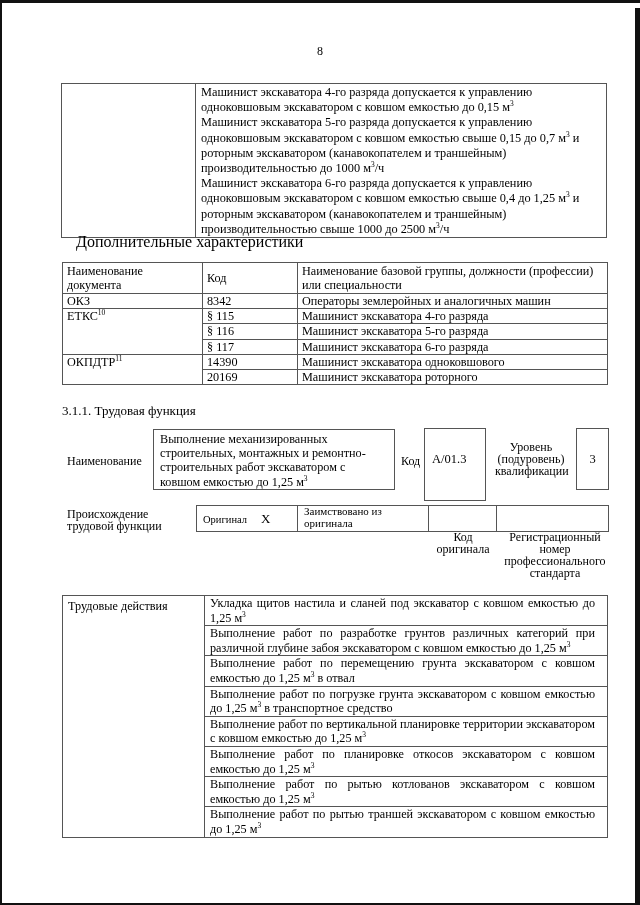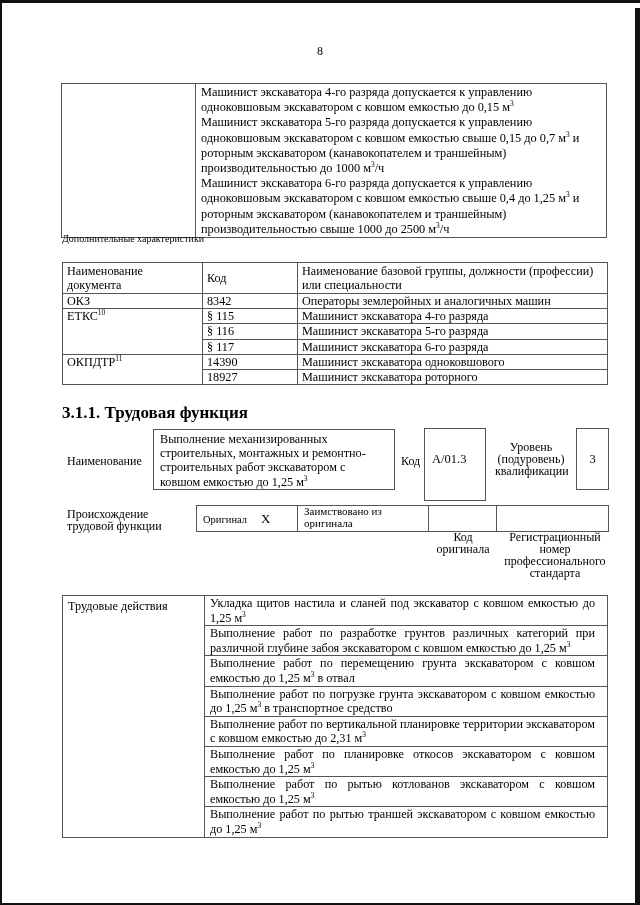--- a/index.html
+++ b/index.html
@@ -16,30 +16,30 @@
   .abs { position: absolute; }
   .page-num { left: 0; width: 640px; top: 44px; text-align: center; font-size: 12px; }
 
   table { border-collapse: collapse; }
   td, th { border: 1px solid #555; padding: 0 4px; vertical-align: top; font-weight: normal; }
   .t1 { left: 61px; top: 67px; width: 546px; font-size: 12.3px; line-height: 15.2px; margin-top: 16px; }
   .t1 td.c1 { width: 125px; }
   .t1 td.c2 { padding: 1px 4px 0 5px; }
   .t1 .line { display: block; white-space: nowrap; }
 
-  .section-label { left: 62px; top: 233px; font-size: 10px; }
+  .section-label { left: 76px; top: 233px; font-size: 16px; }
 
   .t2 { left: 62px; top: 262px; width: 546px; font-size: 12.2px; line-height: 14.2px; }
   .t2 th { text-align: left; vertical-align: middle; height: 30px; line-height: 14px; }
   .t2 td { height: 14px; padding: 0 4px; }
   .t2 .col1 { width: 131px; }
   .t2 .col2 { width: 86px; }
   sup { font-size: 7.5px; line-height: 0; vertical-align: 5px; }
 
-  .h3 { left: 62px; top: 403px; font-size: 17px; font-weight: bold; }
+  .h3 { left: 62px; top: 403px; font-size: 13px; font-weight: normal; }
 
   .lbl-small { font-size: 12px; line-height: 12px; }
   .name-label { left: 67px; top: 455px; }
   .name-box { left: 153px; top: 429px; width: 242px; height: 61px; border: 1px solid #555; box-sizing: border-box;
     font-size: 12.2px; line-height: 14.2px; padding: 2px 6px; }
   .code-label { left: 401px; top: 455px; }
   .code-box { left: 424px; top: 428px; width: 62px; height: 73px; border: 1px solid #555; box-sizing: border-box;
     font-size: 12.5px; padding: 23px 0 0 7px; }
   .level-label { left: 495px; top: 441px; width: 72px; text-align: center; }
   .level-box { left: 576px; top: 428px; width: 33px; height: 62px; border: 1px solid #555; box-sizing: border-box;
@@ -115,21 +115,21 @@
   <tr>
     <td>§ 117</td>
     <td>Машинист экскаватора 6-го разряда</td>
   </tr>
   <tr>
     <td rowspan="2"><span>ОКПДТР</span><sup>11</sup></td>
     <td>14390</td>
     <td>Машинист экскаватора одноковшового</td>
   </tr>
   <tr>
-    <td>18927</td>
+    <td>20169</td>
     <td>Машинист экскаватора роторного</td>
   </tr>
 </tbody>
   </table>
 
 <div class="abs h3">3.1.1. Трудовая функция</div>
 
 <div class="abs lbl-small name-label">Наименование</div>
 <div class="abs name-box"><span>Выполнение механизированных строительных, монтажных и ремонтно-строительных работ экскаватором с ковшом емкостью до 1,25 м</span><sup>3</sup></div>
 <div class="abs lbl-small code-label">Код</div>
@@ -160,21 +160,21 @@
   <tr>
     <td class="act"><span>Выполнение работ по разработке грунтов различных категорий при различной глубине забоя экскаватором с ковшом емкостью до 1,25 м</span><sup>3</sup><span></span></td>
   </tr>
   <tr>
     <td class="act"><span>Выполнение работ по перемещению грунта экскаватором с ковшом емкостью до 1,25 м</span><sup>3</sup><span> в отвал</span></td>
   </tr>
   <tr>
     <td class="act"><span>Выполнение работ по погрузке грунта экскаватором с ковшом емкостью до 1,25 м</span><sup>3</sup><span> в транспортное средство</span></td>
   </tr>
   <tr>
-    <td class="act"><span>Выполнение работ по вертикальной планировке территории экскаватором с ковшом емкостью до 2,31 м</span><sup>3</sup><span></span></td>
+    <td class="act"><span>Выполнение работ по вертикальной планировке территории экскаватором с ковшом емкостью до 1,25 м</span><sup>3</sup><span></span></td>
   </tr>
   <tr>
     <td class="act"><span>Выполнение работ по планировке откосов экскаватором с ковшом емкостью до 1,25 м</span><sup>3</sup><span></span></td>
   </tr>
   <tr>
     <td class="act"><span>Выполнение работ по рытью котлованов экскаватором с ковшом емкостью до 1,25 м</span><sup>3</sup><span></span></td>
   </tr>
   <tr>
     <td class="act"><span>Выполнение работ по рытью траншей экскаватором с ковшом емкостью до 1,25 м</span><sup>3</sup><span></span></td>
   </tr>

